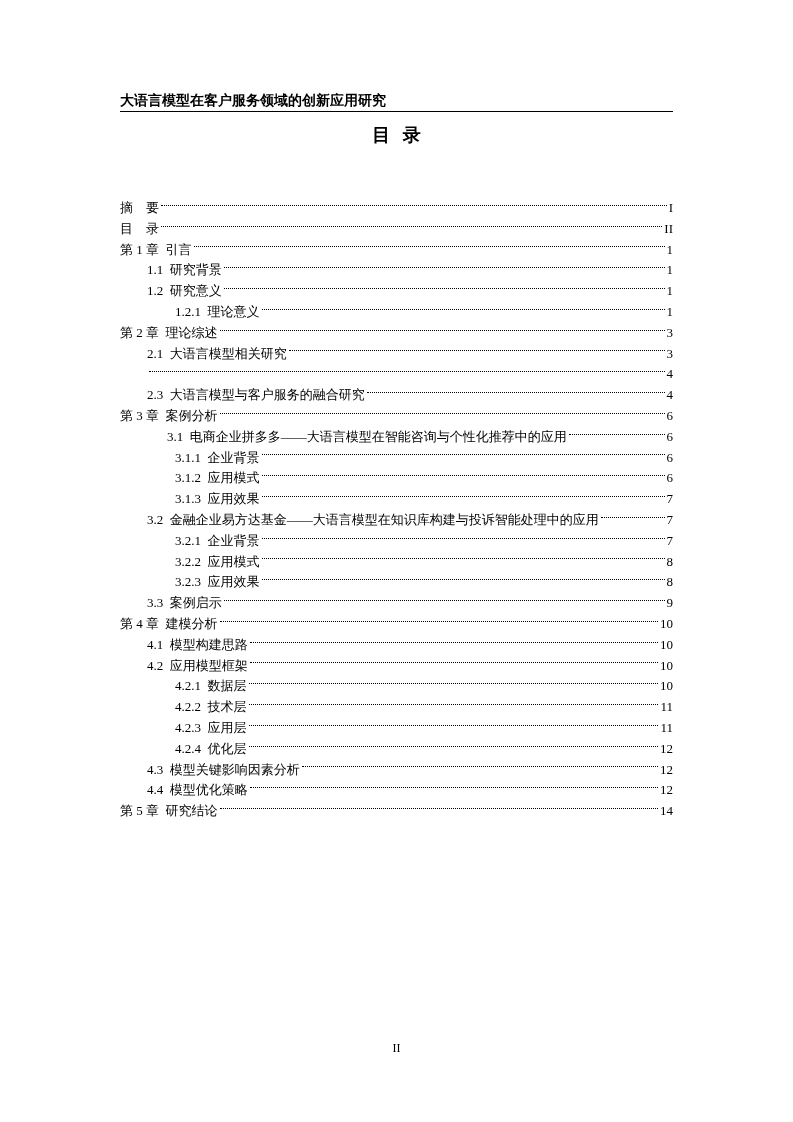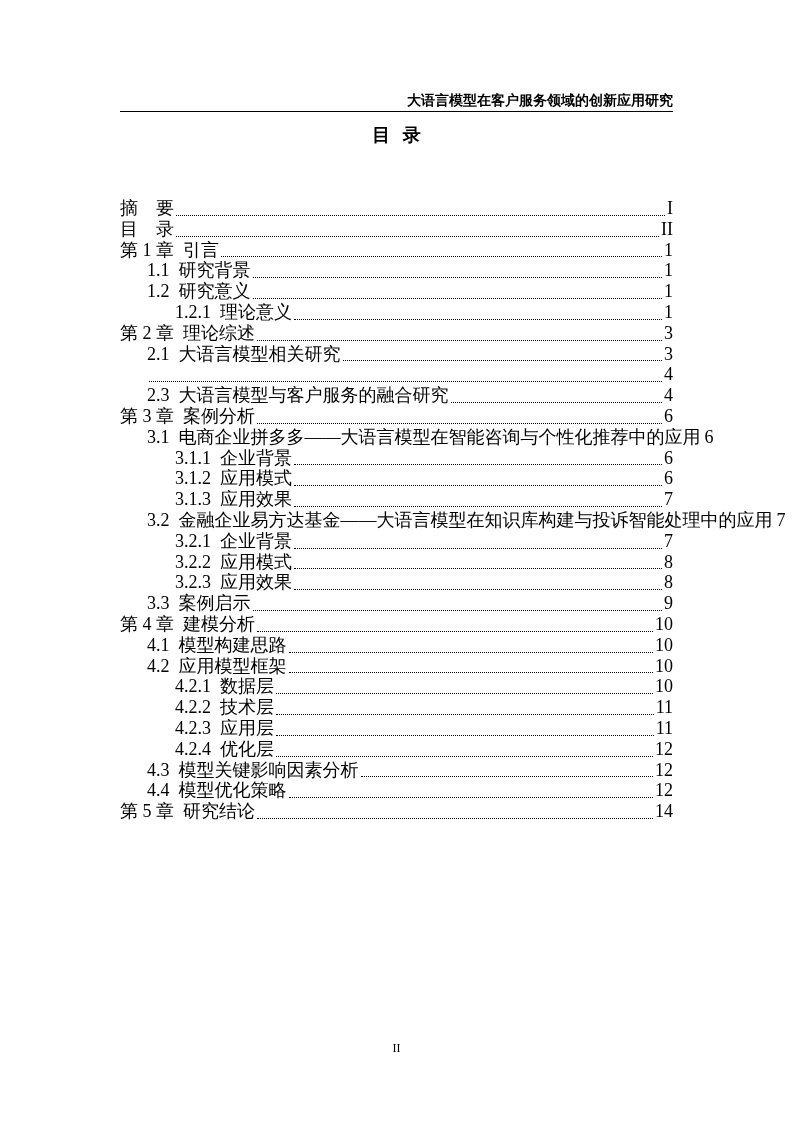--- a/index.html
+++ b/index.html
@@ -1,24 +1,24 @@
 <!DOCTYPE html>
 <html><head>
 <meta charset="utf-8">
 <style>
   html, body { margin:0; padding:0; background:#ffffff; }
   body { width:793px; height:1122px; position:relative; overflow:hidden;
          font-family:"Liberation Serif","DejaVu Serif",serif; color:#000; }
-  .header-title { position:absolute; left:120px; width:553px; top:90px; text-align:right;
+  .header-title { position:absolute; left:120px; width:553px; top:90px; text-align:left;
          font-family:"DejaVu Sans","Liberation Sans",sans-serif; font-weight:bold; font-size:14px; line-height:20px; }
   .header-rule { position:absolute; left:120px; width:553px; top:111px; height:0; border-top:1px solid #000; }
   .toc-title { position:absolute; left:0; width:793px; top:122px; text-align:center;
          font-family:"DejaVu Sans","Liberation Sans",sans-serif; font-weight:bold; font-size:18px; line-height:26px; letter-spacing:0; }
   .toc { position:absolute; left:120px; width:553px; top:198px; }
-  .row { display:flex; align-items:flex-end; height:20.8px; font-size:18px; line-height:20.8px; white-space:nowrap; }
+  .row { display:flex; align-items:center; height:20.8px; font-size:13px; line-height:20.8px; white-space:nowrap; }
   .row .label { flex:0 0 auto; font-family:"Liberation Serif","DejaVu Serif",serif; }
   .row .dots { flex:1 1 auto; overflow:hidden; border-bottom:1px dotted #000; margin:0 2px; height:0; position:relative; top:-3px; }
   .row .page { flex:0 0 auto; text-align:right; }
   .lvl0 { padding-left:0; }
   .lvl1 { padding-left:27px; }
   .lvl2 { padding-left:55px; }
   .footer-page { position:absolute; left:0; width:793px; top:1041px; text-align:center; font-size:12px; }
 </style>
 </head>
 <body>
@@ -76,21 +76,21 @@
       <span class="label" style="white-space: pre;">2.3  大语言模型与客户服务的融合研究</span>
       <span class="dots"></span>
       <span class="page">4</span>
     </div>
     <div class="row lvl0">
       <span class="label" style="white-space: pre;">第 3 章  案例分析</span>
       <span class="dots"></span>
       <span class="page">6</span>
     </div>
     <div class="row lvl1">
-      <span class="label" style="white-space: pre;">3.1  电商企业拼多多——大语言模型在智能咨询与个性化推荐中的应用</span>
+      <span class="label" style="white-space: pre; margin-left: 20px;">3.1  电商企业拼多多——大语言模型在智能咨询与个性化推荐中的应用</span>
       <span class="dots"></span>
       <span class="page">6</span>
     </div>
     <div class="row lvl2">
       <span class="label" style="white-space: pre;">3.1.1  企业背景</span>
       <span class="dots"></span>
       <span class="page">6</span>
     </div>
     <div class="row lvl2">
       <span class="label" style="white-space: pre;">3.1.2  应用模式</span>

